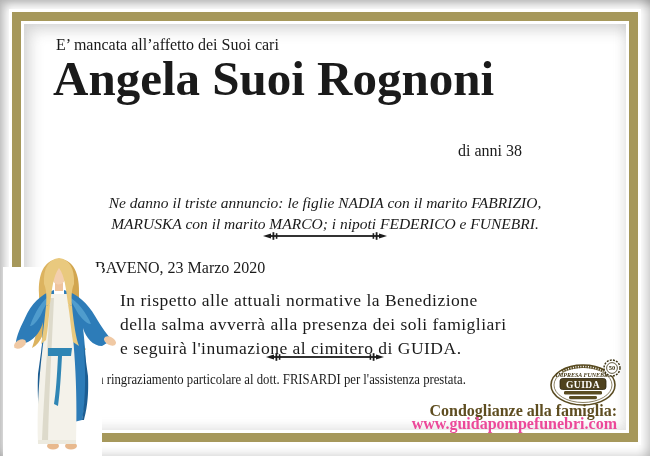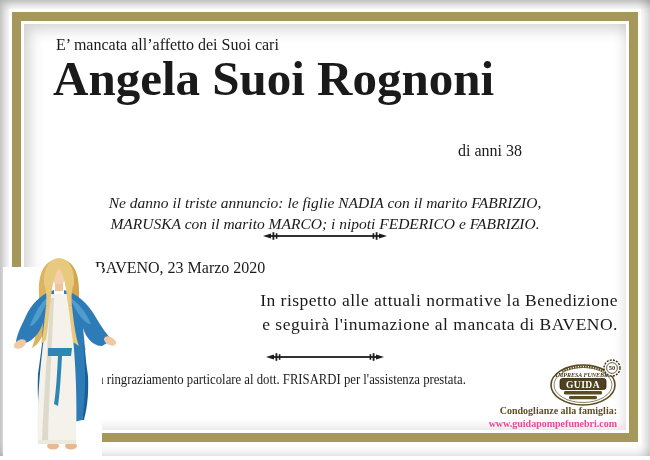--- a/index.html
+++ b/index.html
@@ -25,27 +25,27 @@
   .intro{left:56px;top:36px;font-size:16px;}
   .deceased{left:53px;top:54px;font-weight:bold;font-size:49px;line-height:49px;letter-spacing:0px;}
   .deceased span{display:block;}
   .age{left:458px;top:142px;font-size:16px;}
   .announce{left:28px;right:28px;top:186px;text-align:center;font-style:italic;font-size:15.5px;line-height:21px;margin-top:6px;}
   .announce span{display:block;}
   .divider{left:50%;transform:translateX(-50%);}
   .div1{top:230px;}
   .div2{top:351px;}
   .dateline{left:95px;top:259px;font-size:16px;}
-  .notice{left:120px;right:32px;top:288px;text-align:right;font-size:17.5px;letter-spacing:0.5px;line-height:24px;}
+  .notice{left:120px;right:32px;top:288px;text-align:left;font-size:17.5px;letter-spacing:0.5px;line-height:24px;}
   .notice span{display:block;}
   .thanks{left:88px;top:370px;font-size:15.5px;transform:scaleX(0.82);transform-origin:left top;white-space:nowrap;}
   .madonna-backing{left:3px;top:267px;width:99px;height:190px;background:#ffffff;}
   .madonna{left:8px;top:254px;}
   .badge{left:548px;top:359px;}
-  .condolence{right:33px;top:404px;text-align:right;font-weight:bold;font-size:10px;line-height:13px;font-family:"Liberation Serif",serif;}
+  .condolence{right:33px;top:404px;text-align:right;font-weight:bold;font-size:16px;line-height:13px;font-family:"Liberation Serif",serif;}
   .condolence .l1{color:#5e4d20;display:block;}
   .condolence .l2{color:#ec4899;display:block;}
 </style>
 </head>
 <body>
 
 <div class="page">
 
   <div class="gold-frame abs" style="top:12px;left:12px;right:12px;bottom:14px;"></div>
   <div class="content-shade"></div>
@@ -53,40 +53,41 @@
   <div class="abs intro">E’ mancata all’affetto dei Suoi cari</div>
 
   <div class="abs deceased">
     <span>Angela Suoi Rognoni</span>
   </div>
 
   <div class="abs age">di anni 38</div>
 
   <div class="abs announce">
     <span>Ne danno il triste annuncio: le figlie NADIA con il marito FABRIZIO,</span>
-    <span>MARUSKA con il marito MARCO; i nipoti FEDERICO e FABRIZIO.</span>
+    <span>MARUSKA con il marito MARCO; i nipoti FEDERICO e FUNEBRI.</span>
   </div>
 
   <svg class="abs divider div1" width="126" height="12" viewBox="0 0 126 12">
     <g fill="#1c1c1c">
       <polygon points="1,6 9,3.6 9,8.4"></polygon>
       <rect x="10.5" y="2.2" width="1.8" height="7.6"></rect>
       <rect x="13.8" y="3.2" width="1.6" height="5.6"></rect>
       <rect x="9" y="5.1" width="108" height="1.8"></rect>
       <polygon points="125,6 117,3.6 117,8.4"></polygon>
       <rect x="113.7" y="2.2" width="1.8" height="7.6"></rect>
       <rect x="110.6" y="3.2" width="1.6" height="5.6"></rect>
     </g>
   </svg>
 
   <div class="abs dateline">BAVENO, 23 Marzo 2020</div>
 
   <div class="abs notice">
     <span>In rispetto alle attuali normative la Benedizione</span>
-    <span>e seguirà l'inumazione al mancata di BAVENO.</span>
+    <span>della salma avverrà alla presenza dei soli famigliari</span>
+    <span>e seguirà l'inumazione al cimitero di GUIDA.</span>
   </div>
 
   <svg class="abs divider div2" width="120" height="12" viewBox="0 0 120 12">
     <g fill="#1c1c1c">
       <polygon points="1,6 9,3.6 9,8.4"></polygon>
       <rect x="10.5" y="2.2" width="1.8" height="7.6"></rect>
       <rect x="13.8" y="3.2" width="1.6" height="5.6"></rect>
       <rect x="9" y="5.1" width="102" height="1.8"></rect>
       <polygon points="119,6 111,3.6 111,8.4"></polygon>
       <rect x="107.7" y="2.2" width="1.8" height="7.6"></rect>

